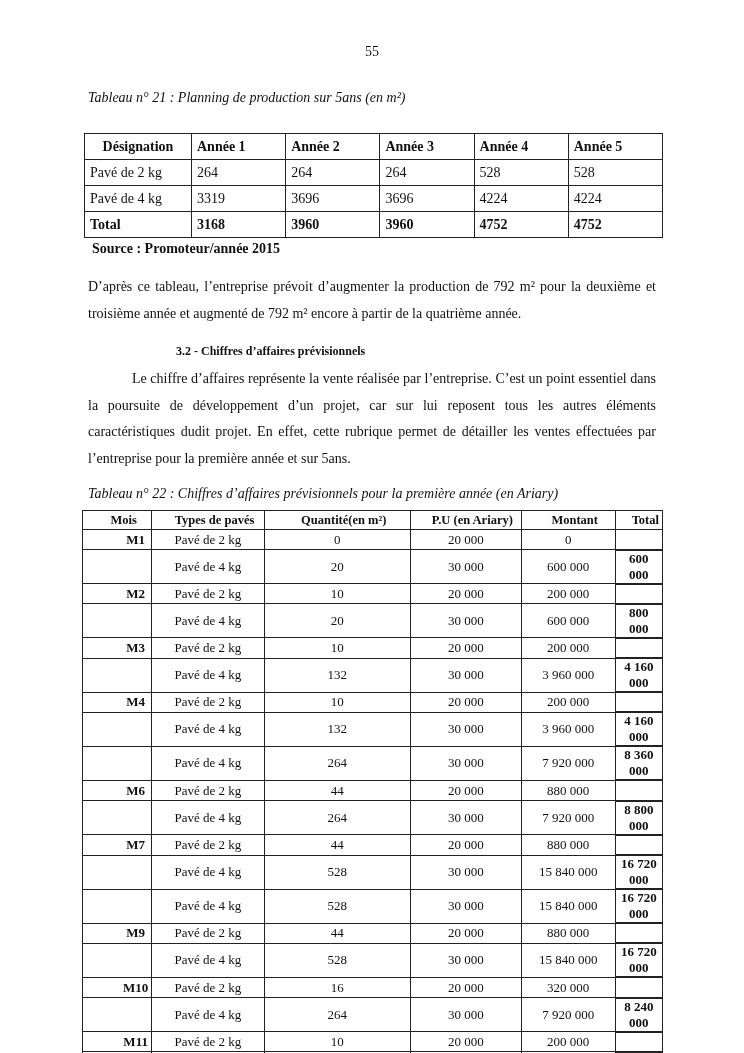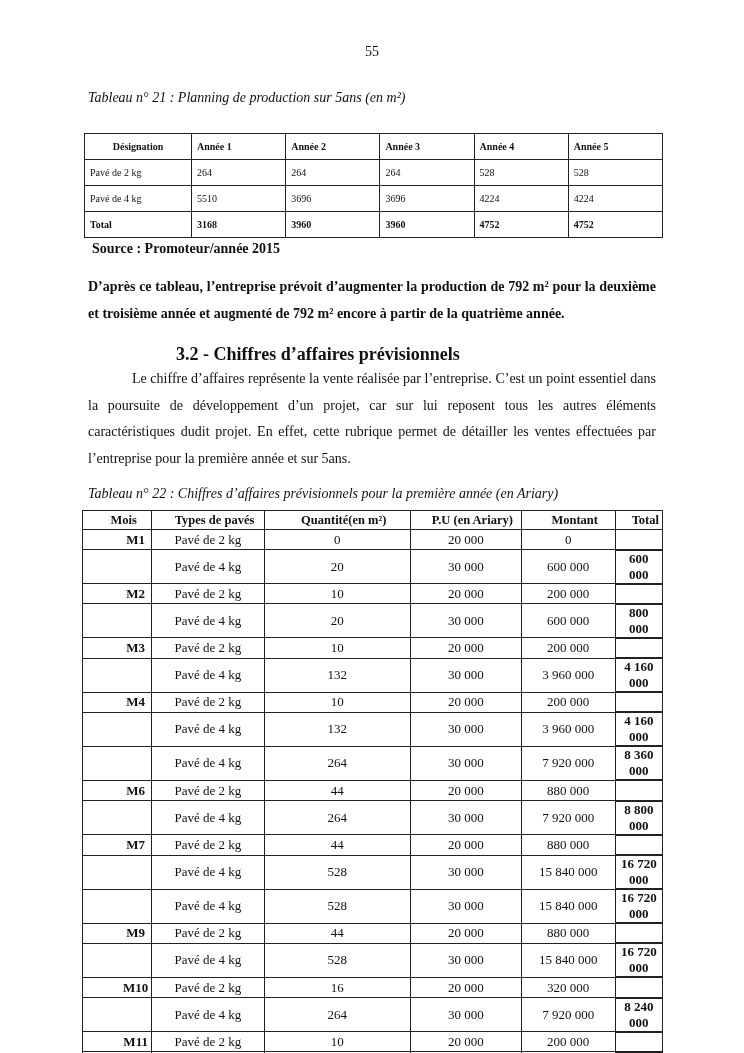--- a/index.html
+++ b/index.html
@@ -2,30 +2,30 @@
 <html><head>
 <meta charset="utf-8">
 <style>
   html, body { margin:0; padding:0; background:#ffffff; }
   body { width:744px; height:1053px; position:relative; font-family:"Liberation Serif", "DejaVu Serif", serif; color:#111; overflow:hidden; }
   .page-number { position:absolute; top:44px; left:0; width:744px; text-align:center; font-size:14px; }
   .caption { position:absolute; left:88px; font-size:14px; font-weight:normal; font-style:italic; }
   .cap21 { top:90px; }
   .cap22 { top:486px; }
   table { border-collapse:collapse; position:absolute; }
-  .t21 { left:84px; top:133px; width:579px; font-size:10px; }
+  .t21 { left:84px; top:133px; width:579px; font-size:14px; }
   .t21 td, .t21 th { border:1px solid #222; height:25px; padding:0 5px; text-align:left; }
   .t21 th { font-weight:bold; }
   .t21 td.first, .t21 th.first { text-align:left; }
   .t21 th.first { text-align:center; }
   .t21 tr.total td { font-weight:bold; }
   .source { position:absolute; left:92px; top:241px; font-size:14px;font-weight:bold; }
   .para { position:absolute; left:88px; width:568px; font-size:14px; line-height:26.5px; text-align:justify; }
-  .p1 { top:274px;font-weight:bold; }
-  .heading { position:absolute; left:176px; top:344px; font-size:18px; font-weight:bold; }
+  .p1 { top:274px; }
+  .heading { position:absolute; left:176px; top:344px; font-size:12px; font-weight:bold; }
   .p2 { top:366px; text-indent:44px; }
   .t22 { left:82px; top:510px; width:581px; font-size:13px; }
   .t22 td, .t22 th { border:1px solid #222; height:18.3px; padding:0 3px; text-align:center; }
   .t22 th { font-weight:bold; font-size:12.5px;padding-left:16px; }
   .t22 td.mois { font-weight:bold;padding-left:40px; }
   .t22 td.total { font-weight:bold; border-top:2px solid #222; border-bottom:2px solid #222; }
   .t22 td.total.empty { border-top:1px solid #222; border-bottom:1px solid #222; }
 </style>
 </head>
 <body>
@@ -49,21 +49,21 @@
     <tr>
       <td class="first">Pavé de 2 kg</td>
       <td>264</td>
       <td>264</td>
       <td>264</td>
       <td>528</td>
       <td>528</td>
     </tr>
     <tr>
       <td class="first">Pavé de 4 kg</td>
-      <td>5510</td>
+      <td>3319</td>
       <td>3696</td>
       <td>3696</td>
       <td>4224</td>
       <td>4224</td>
     </tr>
     <tr class="total">
       <td class="first">Total</td>
       <td>3168</td>
       <td>3960</td>
       <td>3960</td>

